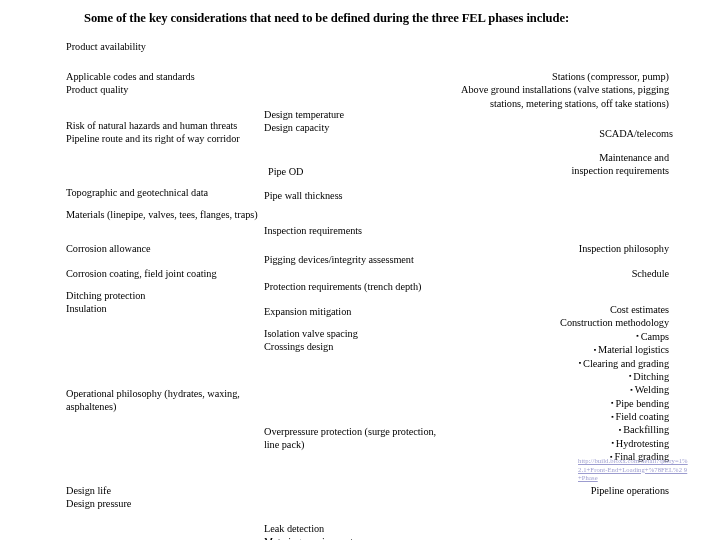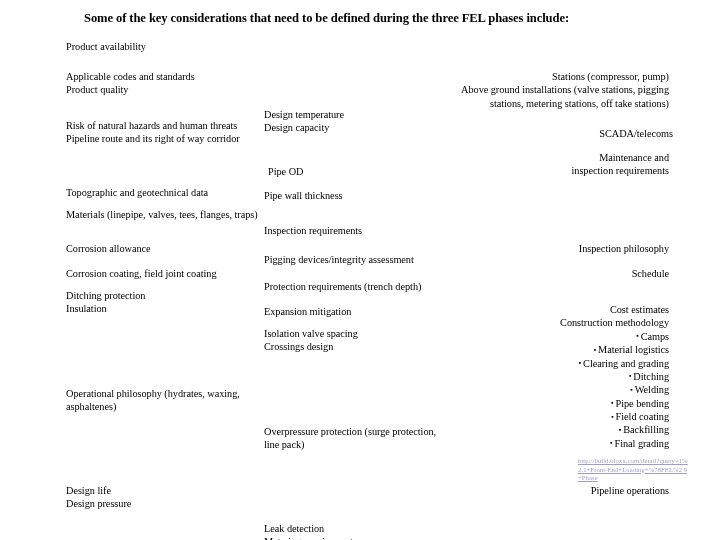--- a/index.html
+++ b/index.html
@@ -212,20 +212,21 @@
             <span class="line">Cost estimates</span>
             <span class="line">Construction methodology</span>
             <span class="bullet-line"><span class="bul">▪</span><span>Camps</span></span>
             <span class="bullet-line"><span class="bul">▪</span><span>Material logistics</span></span>
             <span class="bullet-line"><span class="bul">▪</span><span>Clearing and grading</span></span>
             <span class="bullet-line"><span class="bul">▪</span><span>Ditching</span></span>
             <span class="bullet-line"><span class="bul">▪</span><span>Welding</span></span>
             <span class="bullet-line"><span class="bul">▪</span><span>Pipe bending</span></span>
             <span class="bullet-line"><span class="bul">▪</span><span>Field coating</span></span>
             <span class="bullet-line"><span class="bul">▪</span><span>Backfilling</span></span>
+            <span class="bullet-line"><span class="bul">▪</span><span>Hydrotesting</span></span>
             <span class="bullet-line"><span class="bul">▪</span><span>Final grading</span></span>
           </div>
         </div>
         <div class="row" style="position: absolute; top: 347px; left: 0px;">
           <div class="cell c1">
             <span class="line">Operational philosophy (hydrates, waxing, asphaltenes)</span>
           </div>
           <div class="cell c2">
             <span class="line">Overpressure protection (surge protection, line pack)</span>
           </div>

